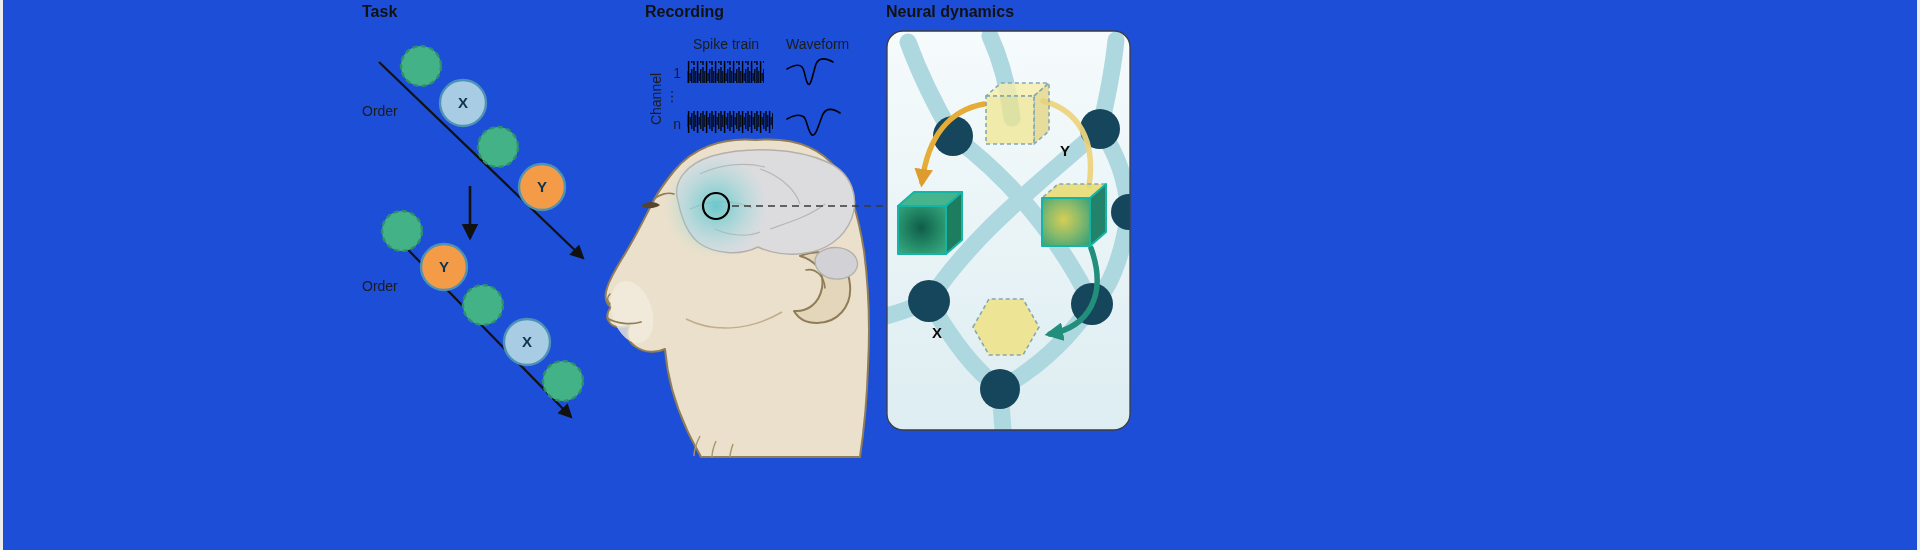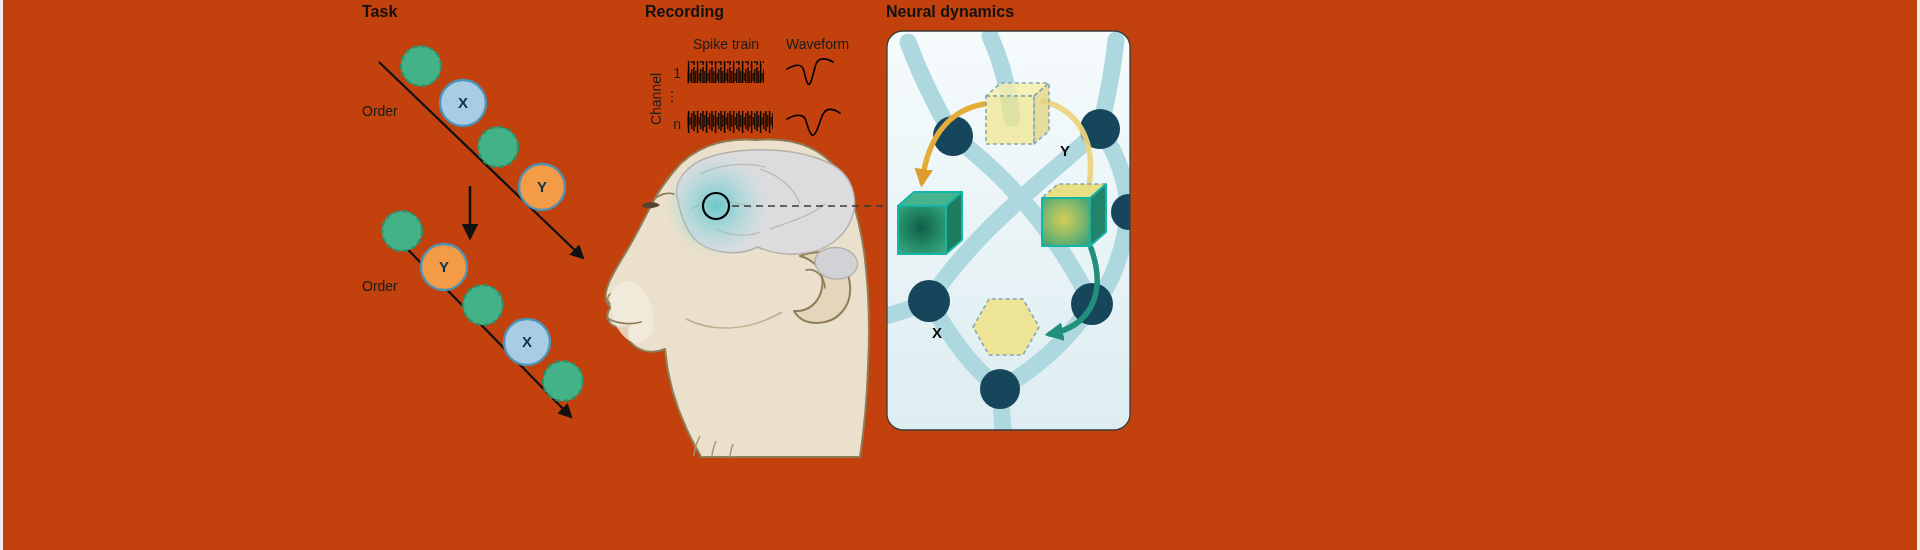--- a/index.html
+++ b/index.html
@@ -1,17 +1,17 @@
 <!DOCTYPE html>
 <html style="--item-green: #44b287; --item-green-border: #2e9069; --item-blue: #a7cce4; --item-blue-border: #4e92b5; --item-orange: #f49b48; --item-orange-border: #4e92b5; --arrow-black: #111111; --head-fill: #ebe0cb; --head-outline: #8f7d58; --brain-fill: #dcdcdf; --recording-site-glow: #5fc6c8; --panel-bg: #ecf5f7; --network-node: #15465c; --network-edge: #aed8e0; --cube-yellow: #eede7e; --cube-green: #2f9e79; --cube-edge-teal: #14b5a6; --arrow-yellow: #e5ad38; --arrow-teal: #218f7b;"><head>
 <meta charset="utf-8">
 <style>
   html,body { margin:0; padding:0; background:#ffffff; }
   #canvas {
-    position:relative; width:1920px; height:550px; background:#c2410c;
+    position:relative; width:1920px; height:550px; background:#1d4ed8;
     overflow:hidden; font-family:"Liberation Sans", sans-serif;
   }
   svg { display:block; }
   text { font-family:"Liberation Sans", sans-serif; }
   .panel-title { font-size:16px; font-weight:bold; fill:#111; }
   .lbl  { font-size:14px; fill:#1c1c1c; }
   .tick { font-size:14px; fill:#1c1c1c; }
   .item-letter { font-size:15px; font-weight:bold; fill:#0e3550; }
   .node-letter { font-size:15px; font-weight:bold; fill:#0a0a0a; }
 

